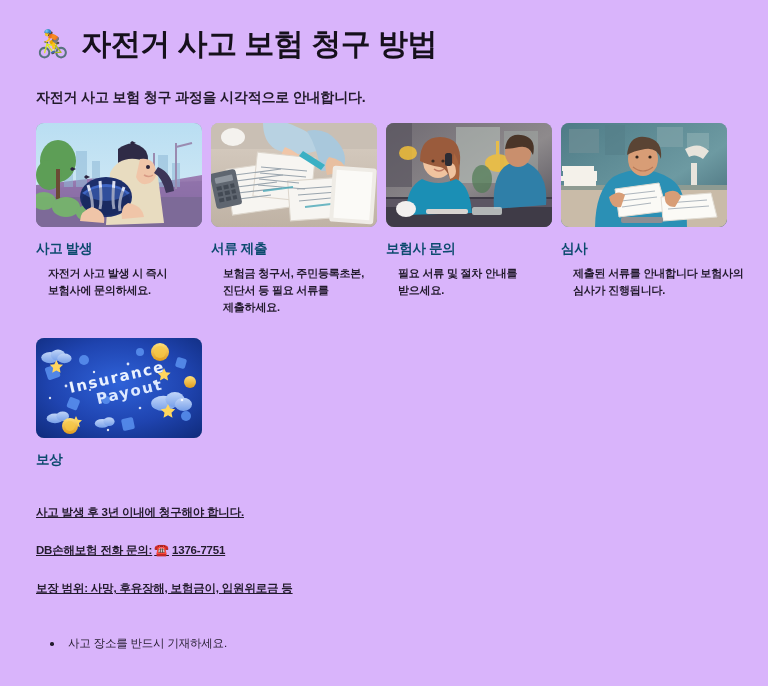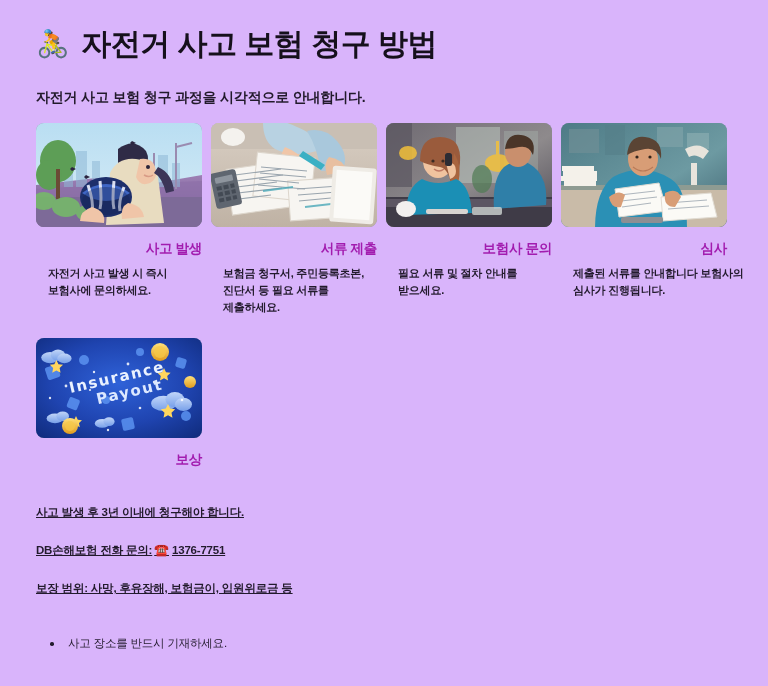--- a/index.html
+++ b/index.html
@@ -69,24 +69,23 @@
     border-radius: 8px;
     overflow: hidden;
     position: relative;
     background: #8f8fae;
   }
   .card-thumb svg { display: block; width: 100%; height: 100%; }
 
   .card-title {
     font-size: 13.5px;
     font-weight: 700;
-    color: #a21caf;
+    color: #0c4a6e;
     margin: 13px 0 0 0;
     letter-spacing: -0.3px;
-    text-align: right;
   }
   .card-desc {
     font-size: 11px;
     font-weight: 600;
     line-height: 1.55;
     color: #231b2d;
     margin: 7px 0 0 12px;
     letter-spacing: -0.2px;
     word-break: keep-all;
   }

